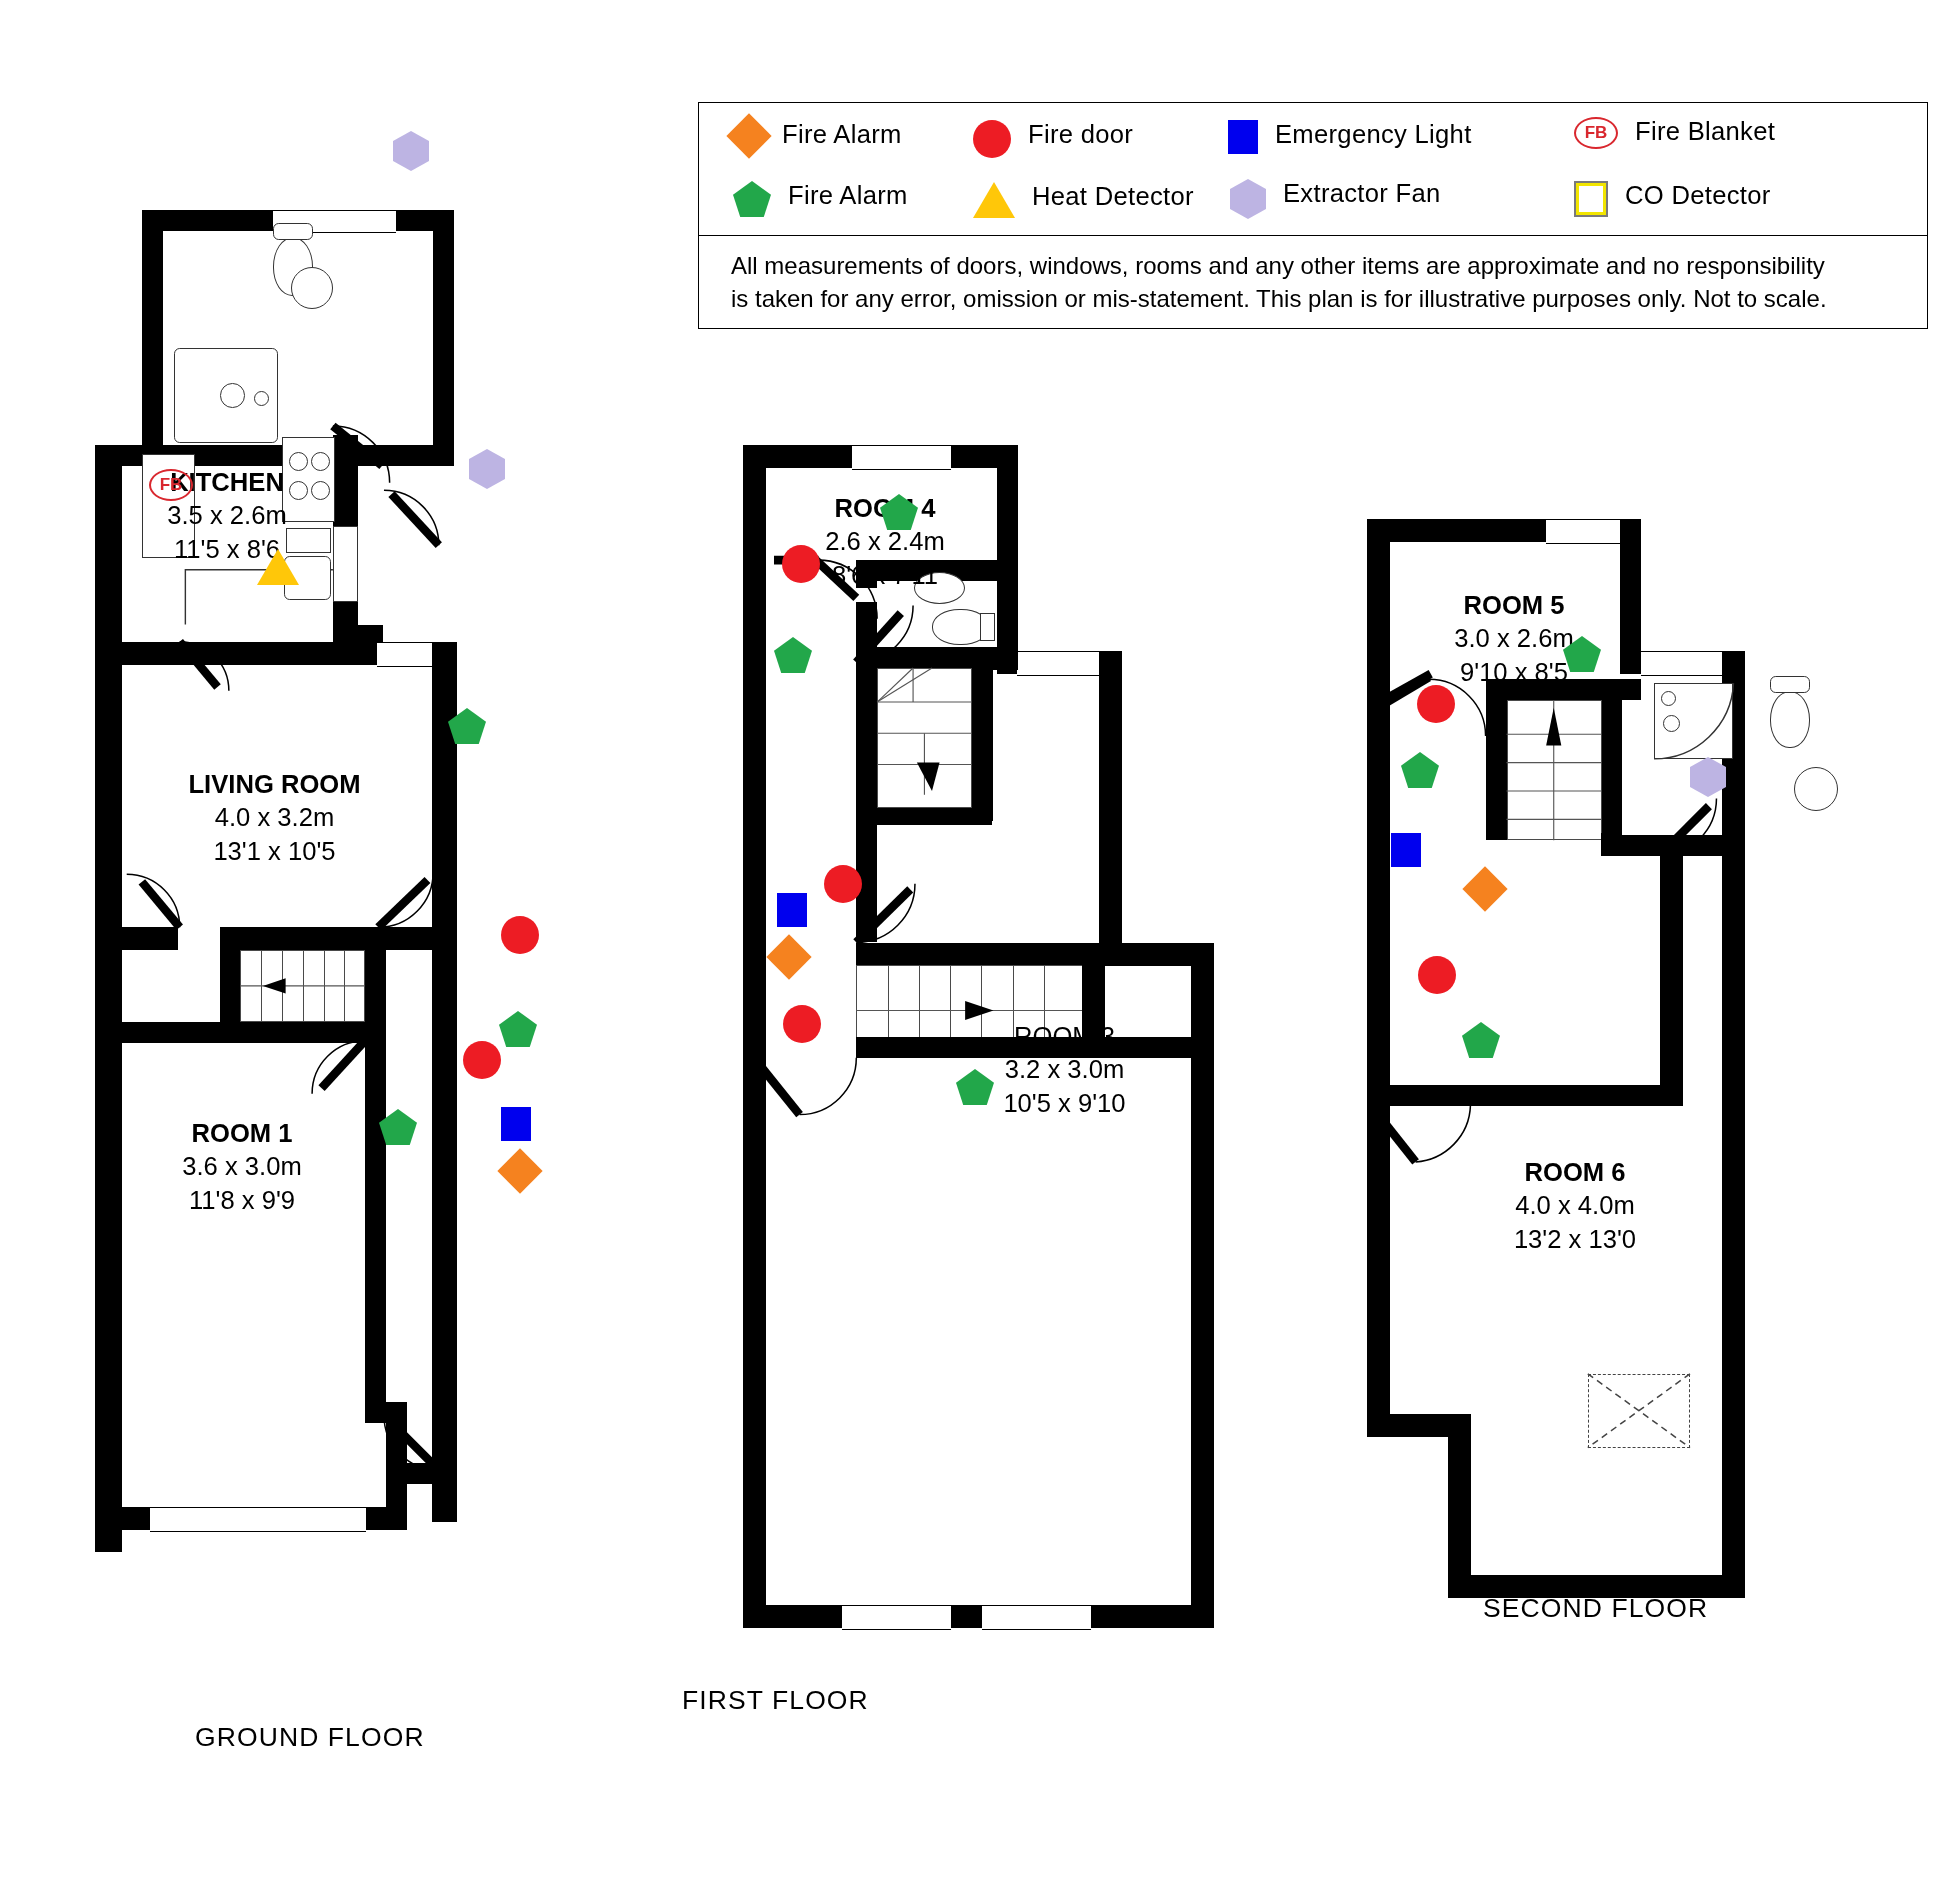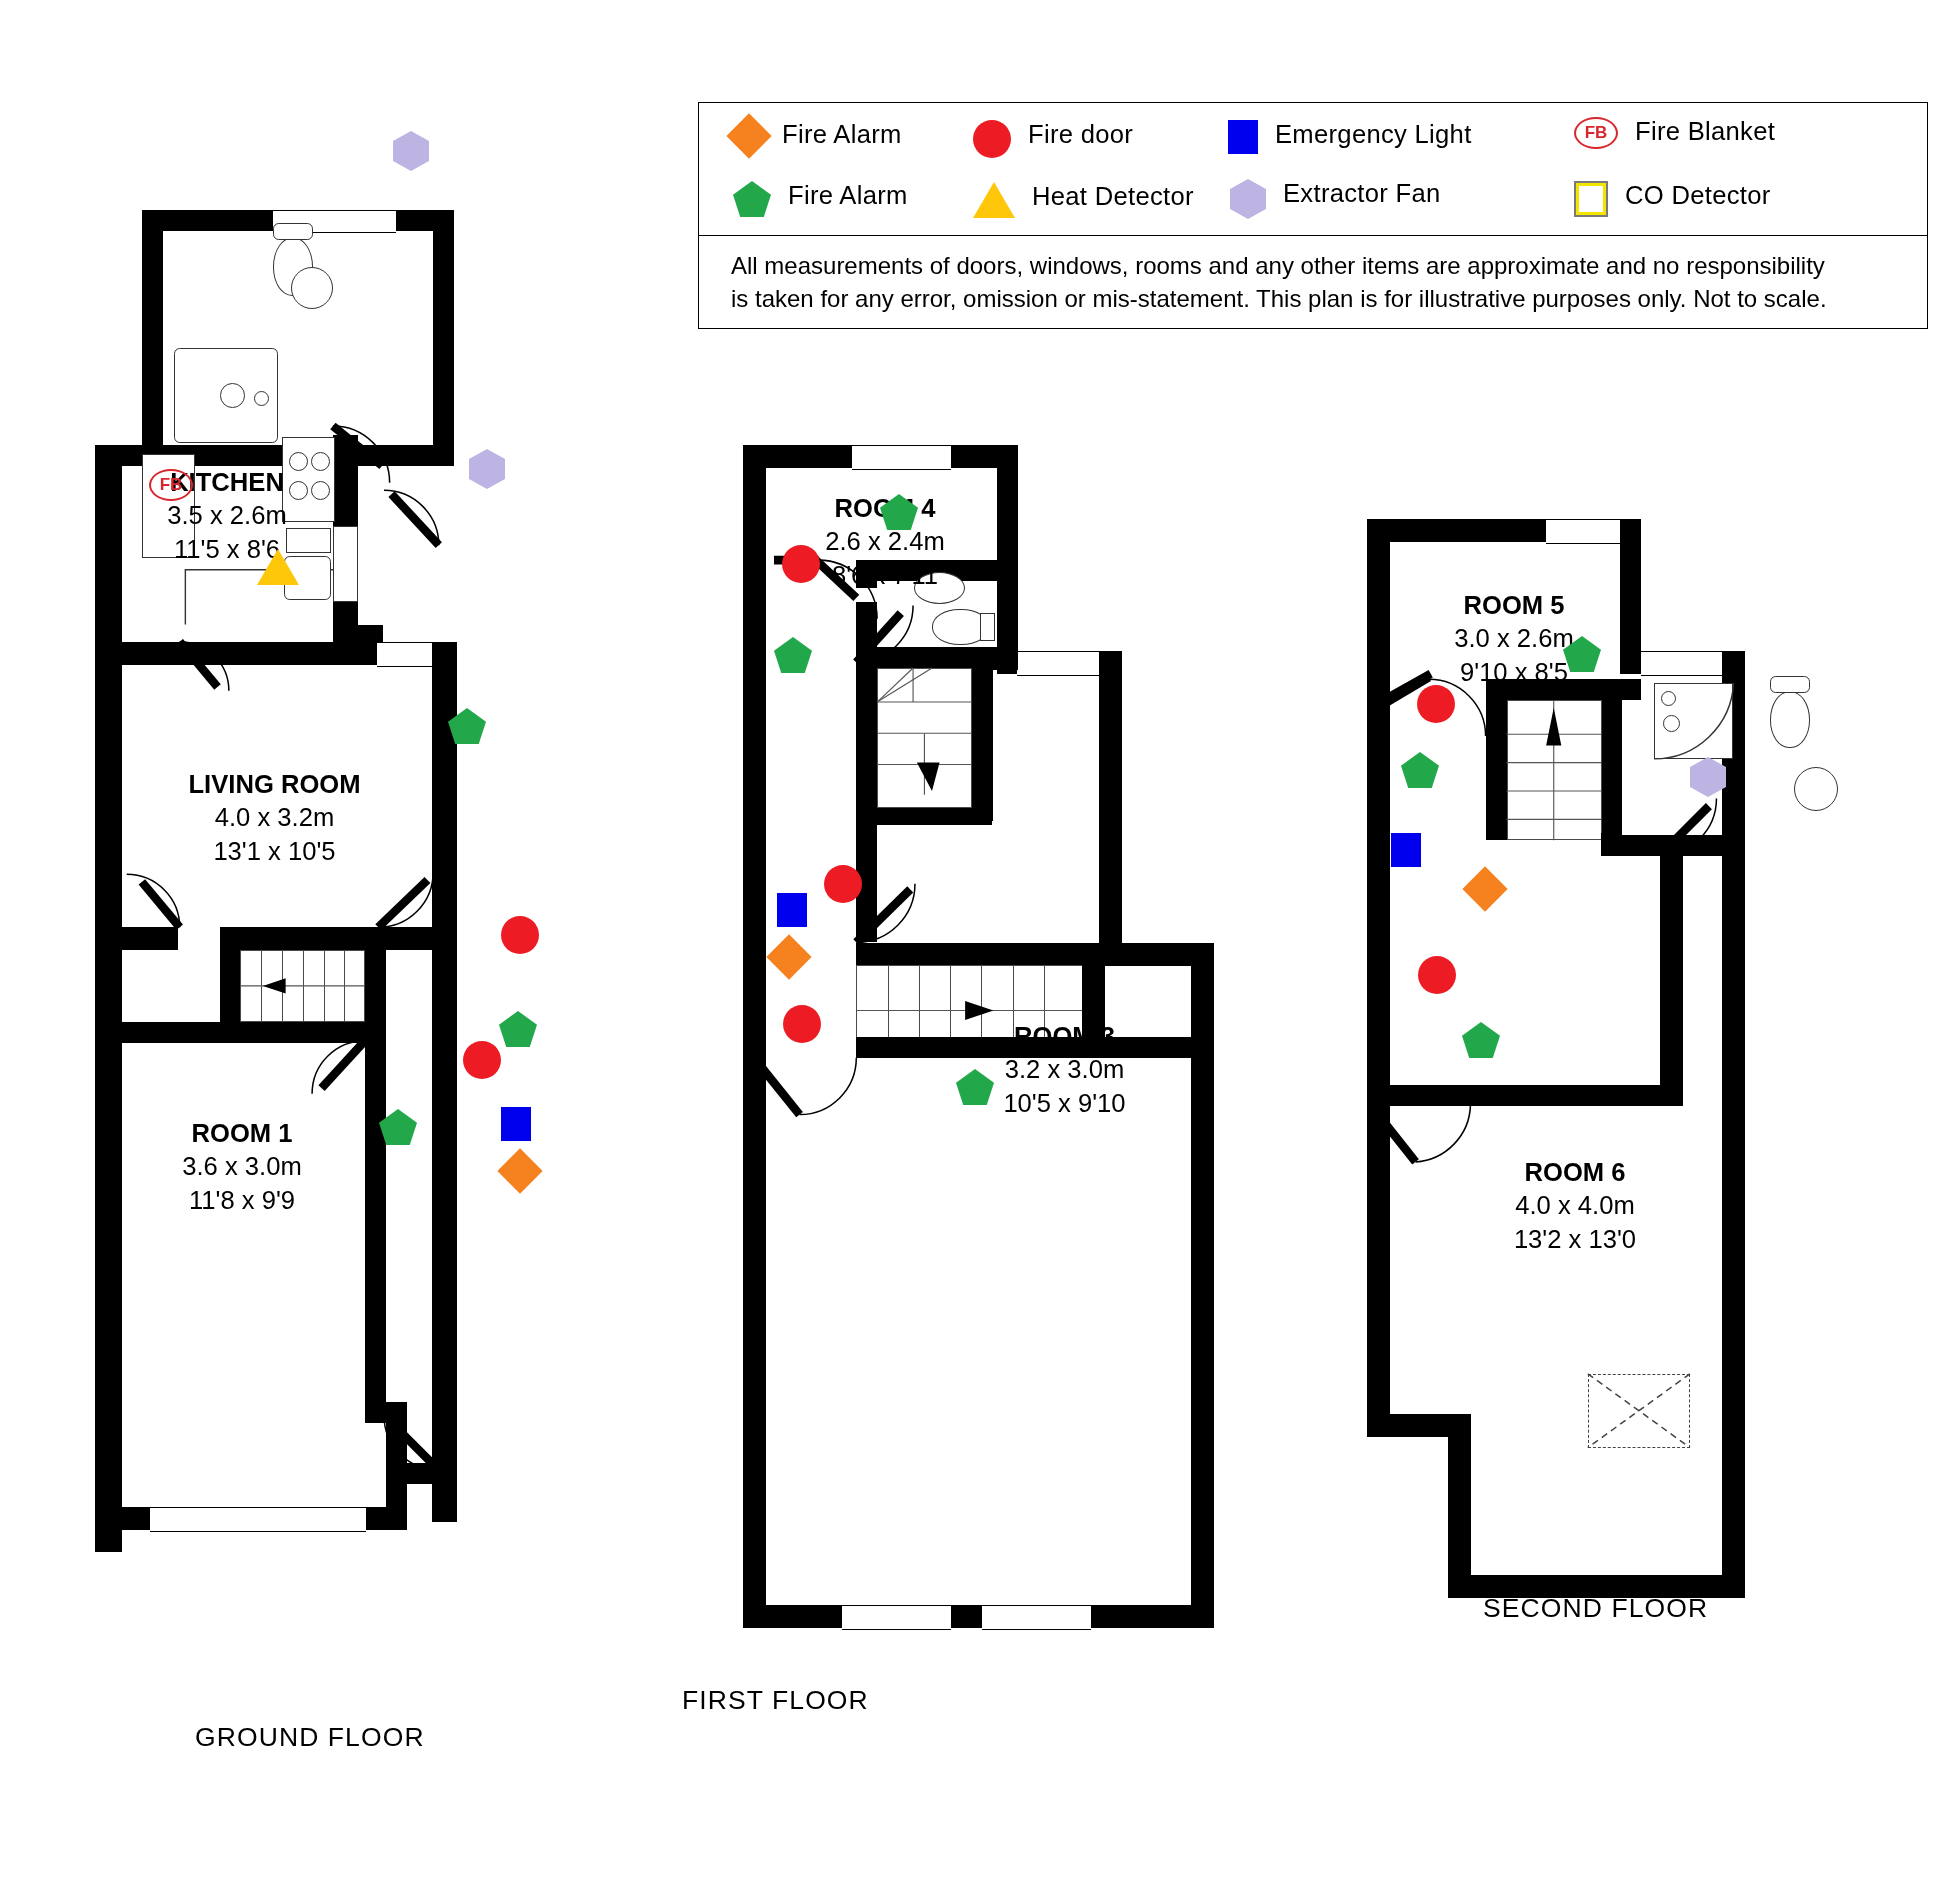--- a/index.html
+++ b/index.html
@@ -290,21 +290,21 @@
       <path d="M905,1118 A60,60 0 0 1 845,1178" fill="none" stroke="#000" stroke-width="1.6"></path>
       <line x1="845" y1="1178" x2="800" y2="1122" stroke="#000" stroke-width="9"></line>
     </svg>
 
     <div class="lbl" style="left:748px;top:492px;width:274px;">
       <div style="font-weight:bold;">ROOM 4</div>
       <div>2.6 x 2.4m</div>
       <div>8'6 x 7'11</div>
     </div>
     <div class="lbl" style="left:946px;top:1020px;width:237px;">
-      <div style="font-weight:bold;">ROOM 3</div>
+      <div style="font-weight:normal;">ROOM 3</div>
       <div>3.2 x 3.0m</div>
       <div>10'5 x 9'10</div>
     </div>
 
     <div class="mark sym sym-pentagon" style="left:880px;top:494px;"></div>
     <div class="mark sym sym-circle" style="left:782px;top:545px;"></div>
     <div class="mark sym sym-pentagon" style="left:774px;top:637px;"></div>
     <div class="mark sym sym-circle" style="left:824px;top:865px;"></div>
     <div class="mark sym sym-square" style="left:777px;top:893px;"></div>
     <div class="mark sym sym-diamond" style="left:773px;top:941px;"></div>

